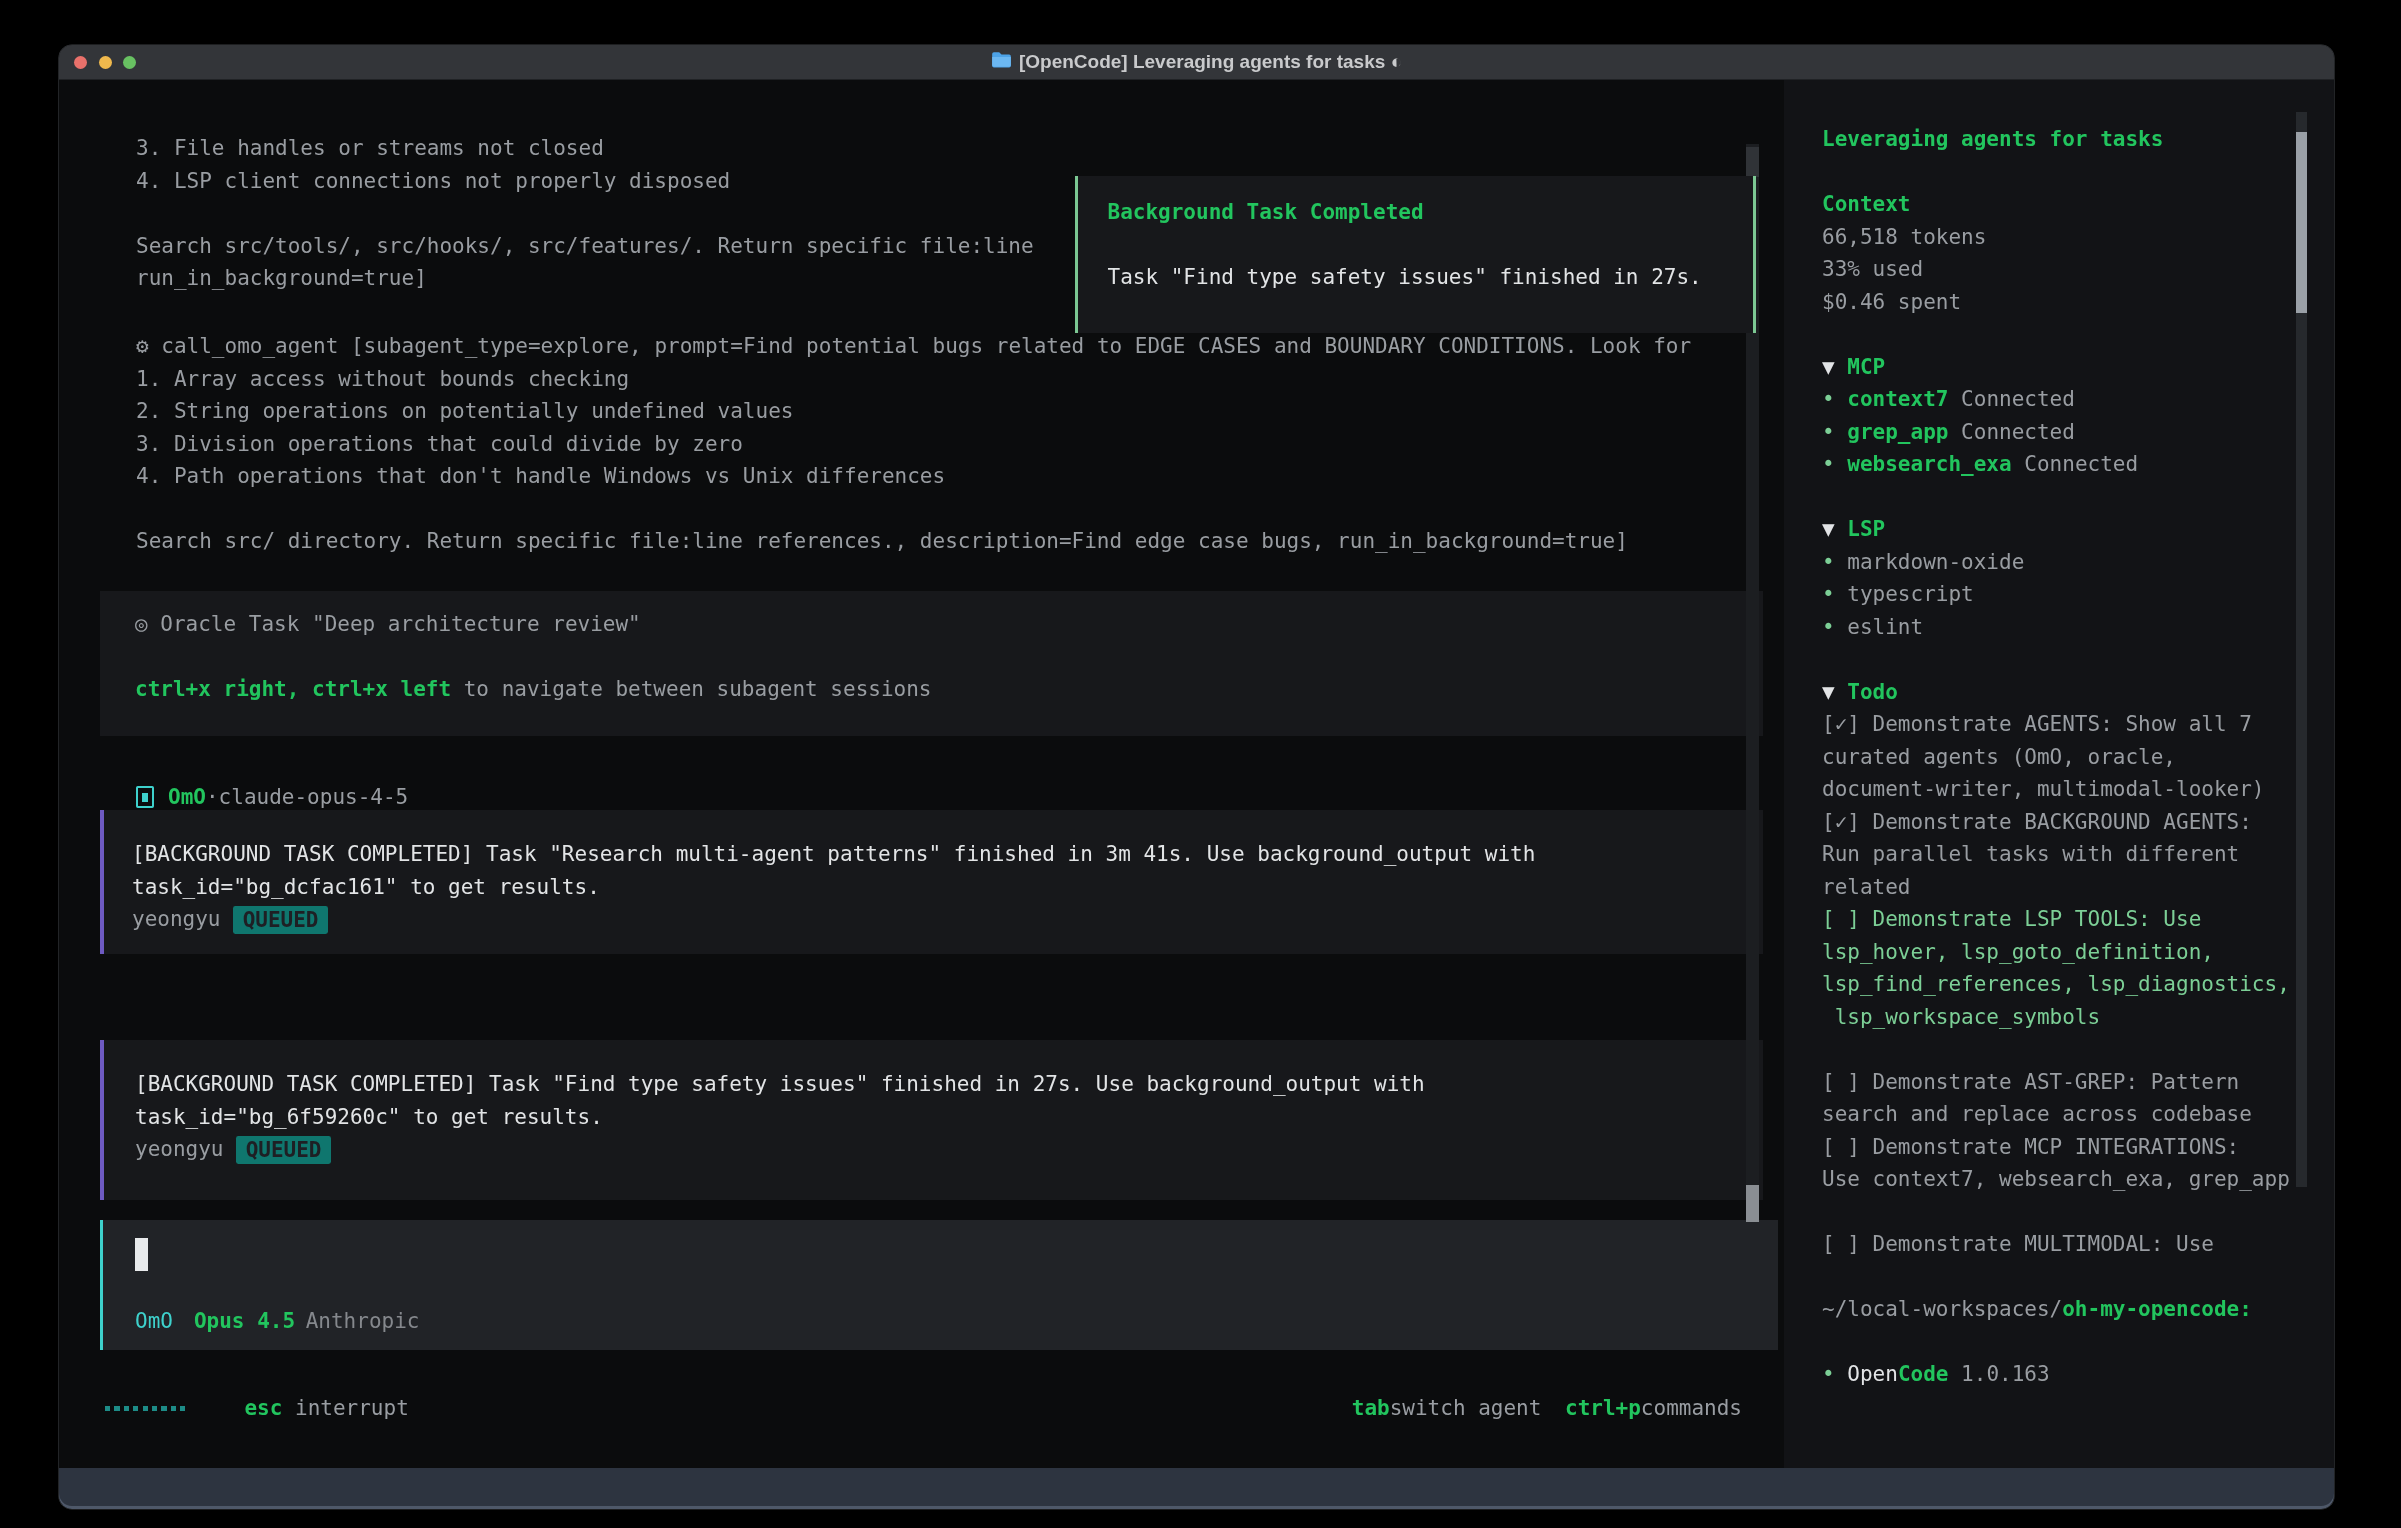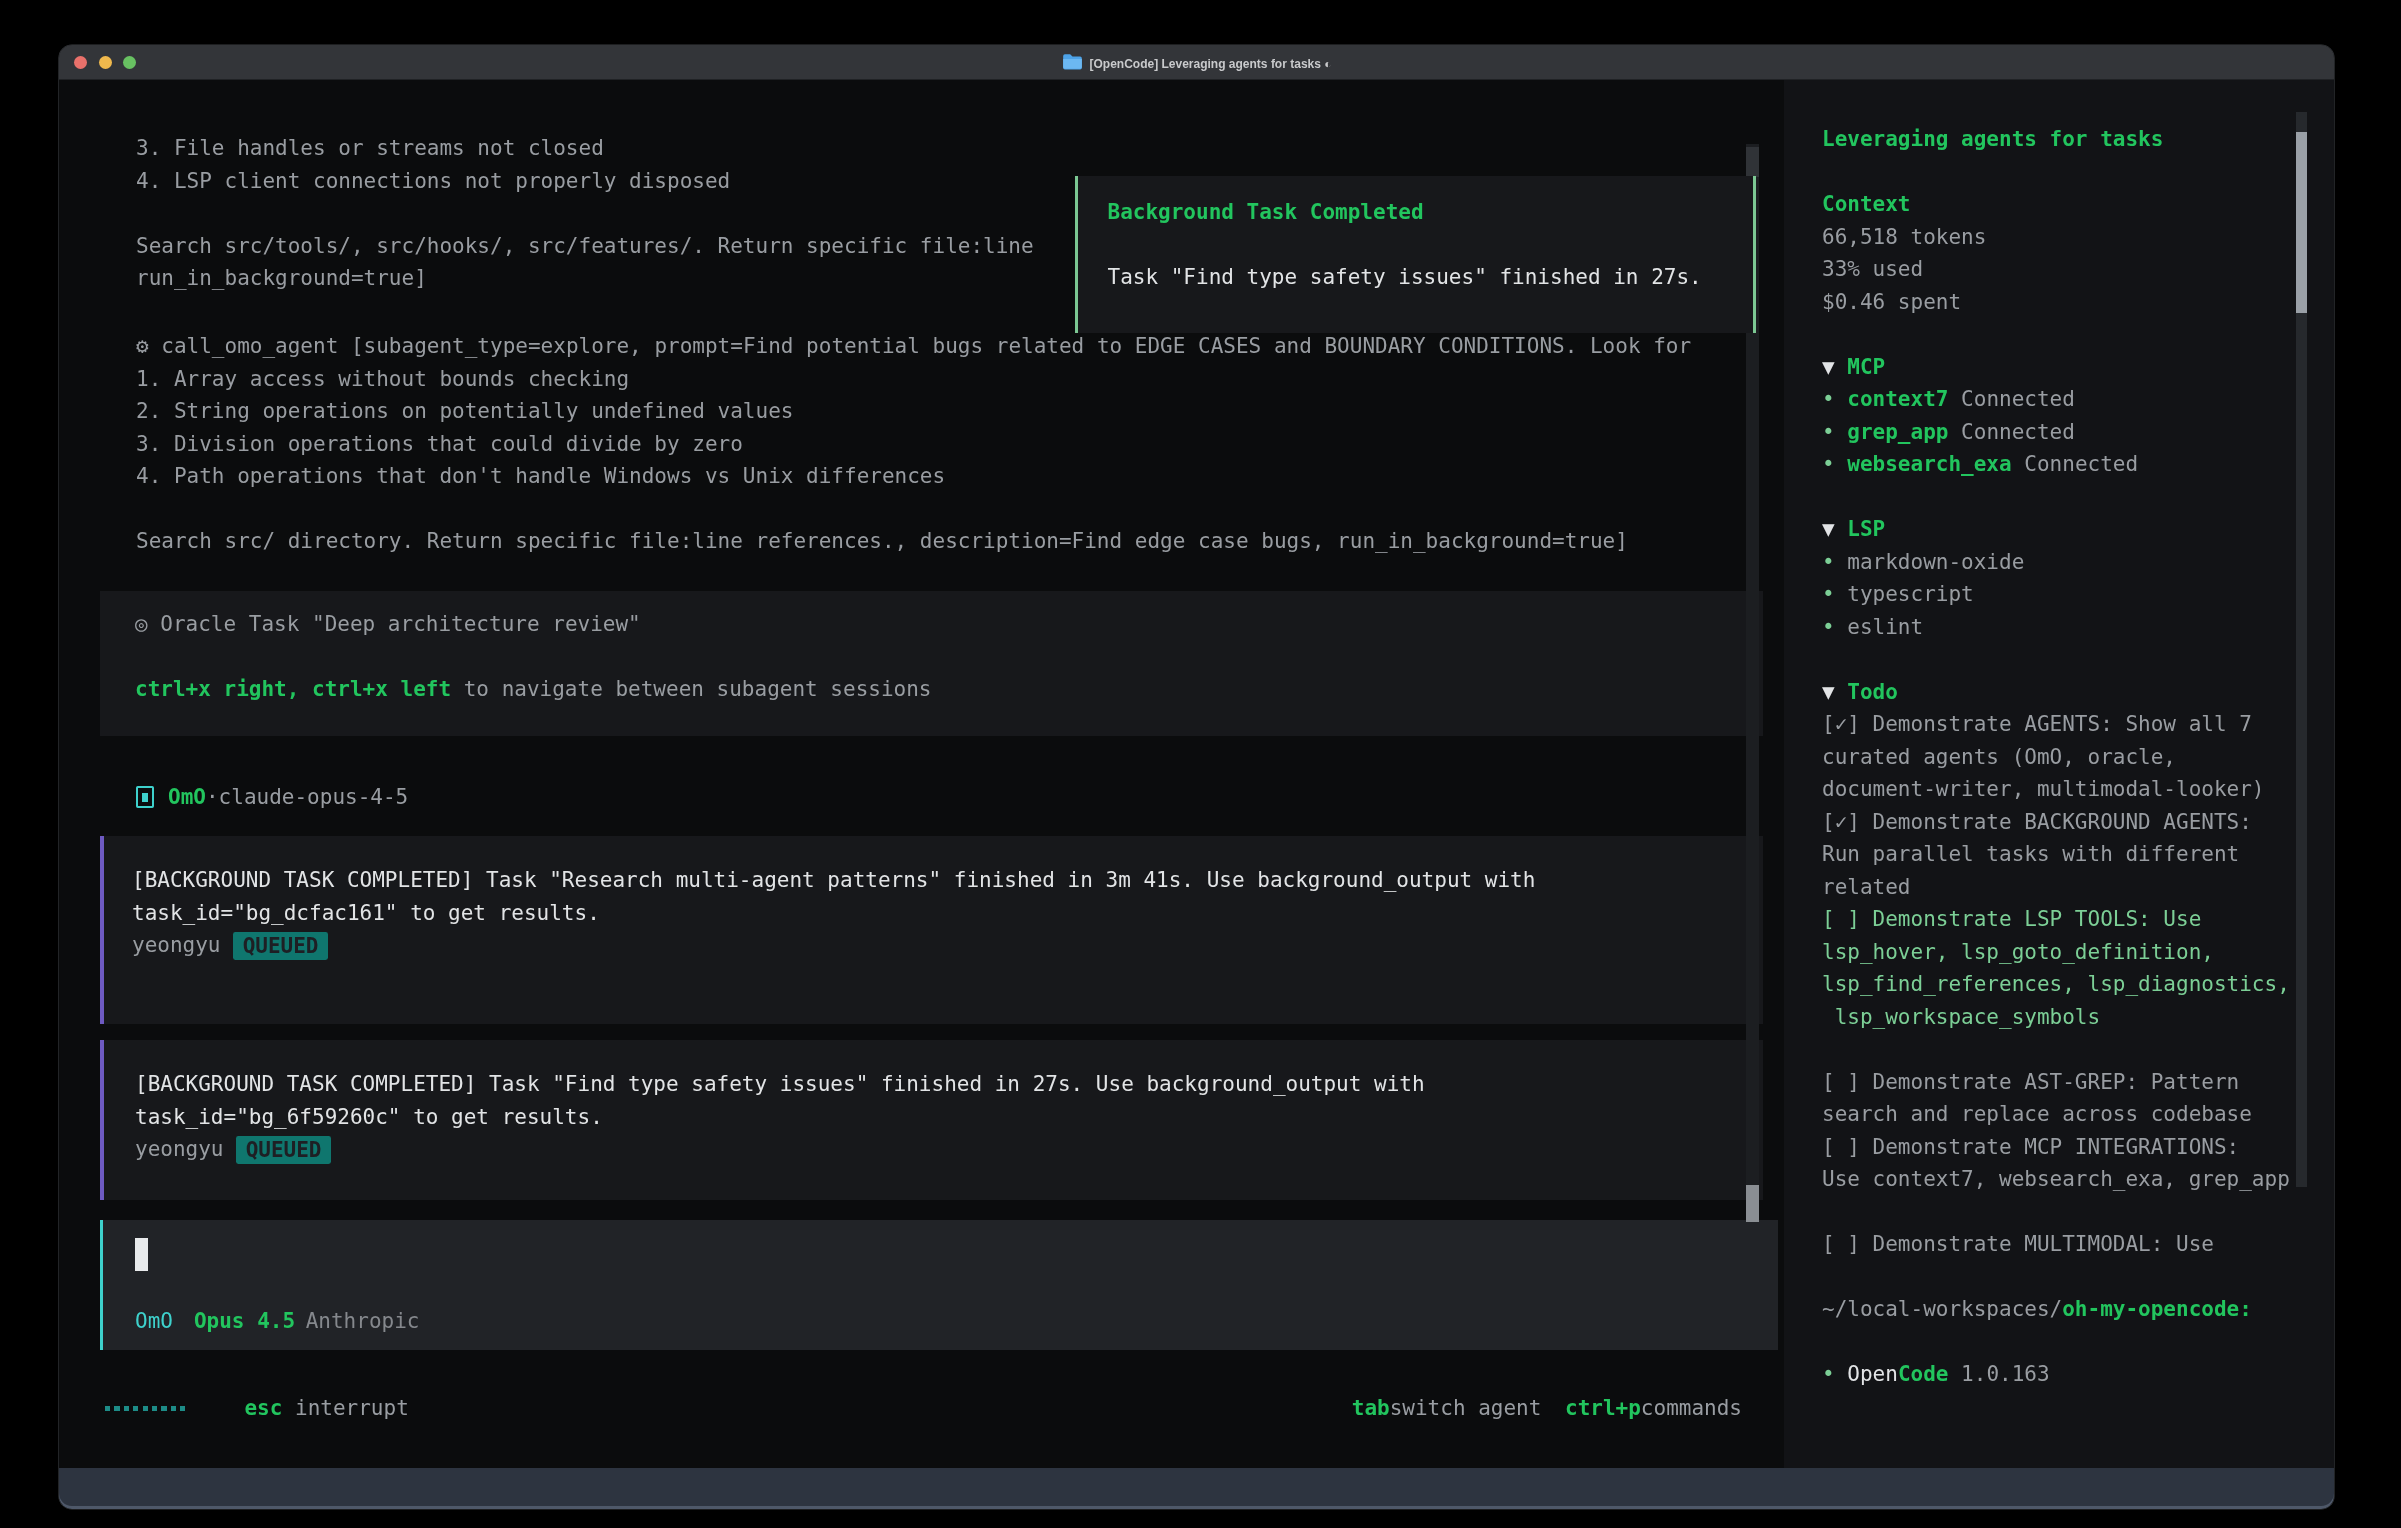--- a/index.html
+++ b/index.html
@@ -6,22 +6,22 @@
   body{width:2401px;height:1528px;background:#000;position:relative;overflow:hidden;
        font-family:"DejaVu Sans Mono","DejaVu Sans",monospace;font-size:21px;}
   .window{position:absolute;left:59px;top:45px;width:2275px;height:1464px;
           background:#0b0c0d;border-radius:13px;overflow:hidden;
           box-shadow:0 0 0 0.6px #3a3d41, 0 17.7px 47px rgba(0,0,0,.8);}
   .titlebar{position:absolute;left:0;top:0;width:100%;height:34px;background:#333539;
             border-bottom:0.6px solid #202225;display:flex;align-items:center;justify-content:center;}
   .traffic{position:absolute;left:15.4px;top:0;height:34px;display:flex;align-items:center;gap:11.2px;}
   .tl{width:13px;height:13px;border-radius:50%;}
   .tl.red{background:#e9716b;} .tl.yel{background:#f0b94d;} .tl.grn{background:#68c162;}
-  .title{display:flex;align-items:flex-end;gap:7px;color:#c9cacc;
-         font-family:"Liberation Sans",sans-serif;font-weight:bold;font-size:12px;}
+  .title{display:flex;align-items:flex-start;gap:7px;color:#c9cacc;
+         font-family:"Liberation Sans",sans-serif;font-weight:bold;font-size:19px;}
   .main{position:absolute;left:0;top:35px;width:1725px;bottom:41px;background:#0b0c0d;}
   .sidebar{position:absolute;left:1725px;top:35px;width:550px;bottom:41px;background:#121316;
            padding:43px 0 0 38px;box-sizing:border-box;}
   .footer{position:absolute;left:0;bottom:0;width:100%;height:41px;background:#2d3440;
           border-radius:0 0 13px 13px;box-shadow:inset 0 -3px 0 rgba(120,132,155,.45);}
   .line{height:32.5px;line-height:32.5px;white-space:pre;}
   .g{color:#999da2;} .gd{color:#85888d;} .w{color:#e2e4e6;}
   .wb{color:#22c55e;font-weight:bold;} .grn{color:#7ccf96;} .cy{color:#3ed1cc;}
   .block{position:absolute;margin-top:24px;}
   .panelbox{position:absolute;background:#17181b;box-sizing:border-box;}
@@ -100,21 +100,21 @@
 
     <div class="agent-row" style="left:77px;top:701px;">
       <span class="agent-icon">
           <span class="inner"></span>
         </span>
       <span class="wb">OmO</span>
         <span class="g"> · </span>
         <span class="g">claude-opus-4-5</span>
     </div>
 
-    <div class="panelbox msgbox w" style="left:41px;top:756px;width:1663px;height:188px;padding-left:28px;">
+    <div class="panelbox msgbox w" style="left:41px;top:730px;width:1663px;height:144px;padding-left:28px;">
       <div>
           <div class="line">[BACKGROUND TASK COMPLETED] Task "Research multi-agent patterns" finished in 3m 41s. Use background_output with</div>
           <div class="line">task_id="bg_dcfac161" to get results.</div>
           <div class="line"><span class="g">yeongyu </span><span class="badge">QUEUED</span></div>
         </div>
     </div>
 
     <div class="panelbox msgbox w" style="left:41px;top:960px;width:1663px;height:160px;">
       <div>
           <div class="line">[BACKGROUND TASK COMPLETED] Task "Find type safety issues" finished in 27s. Use background_output with</div>

